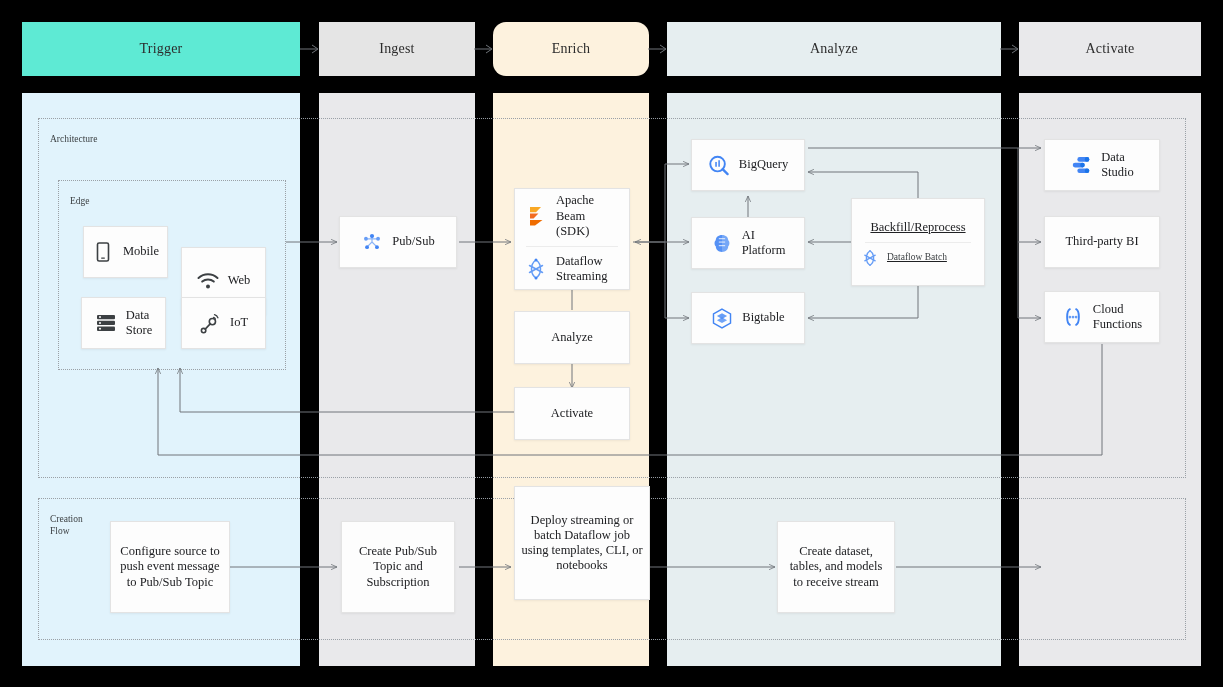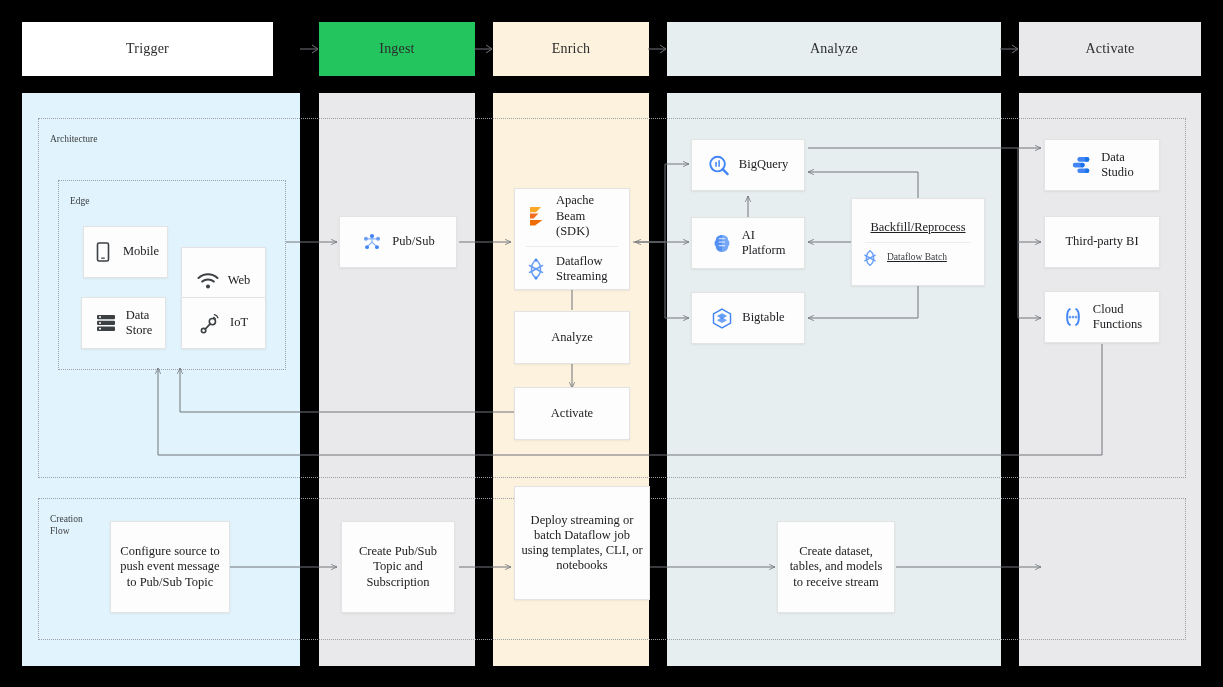--- a/index.html
+++ b/index.html
@@ -102,27 +102,27 @@
 <body>
 
 <div id="canvas">
 
   <div class="lane-body" style="left:22px; width:278px; background:#e1f3fc;"></div>
   <div class="lane-body" style="left:319px; width:156px; background:#e9e9eb;"></div>
   <div class="lane-body" style="left:493px; width:156px; background:#fdf2de;"></div>
   <div class="lane-body" style="left:667px; width:334px; background:#e6eef0;"></div>
   <div class="lane-body" style="left:1019px; width:182px; background:#e9e9eb;"></div>
 
-  <div class="lane-header" style="left:22px; width:251px; background:#ffffff;">
+  <div class="lane-header" style="left:22px; width:278px; background:#5eead4;">
     <span>Trigger</span>
   </div>
-  <div class="lane-header" style="left:319px; width:156px; background:#22c55e;">
+  <div class="lane-header" style="left:319px; width:156px; background:#e5e5e5;">
     <span>Ingest</span>
   </div>
-  <div class="lane-header" style="left:493px; width:156px; background:#fdf2de;">
+  <div class="lane-header" style="left:493px; width:156px; background:#fdf2de;border-radius:13px;">
     <span>Enrich</span>
   </div>
   <div class="lane-header" style="left:667px; width:334px; background:#e6eef0;">
     <span>Analyze</span>
   </div>
   <div class="lane-header" style="left:1019px; width:182px; background:#e9e9eb;">
     <span>Activate</span>
   </div>
 
   <div class="hdr-arrow" style="left:300px;">

